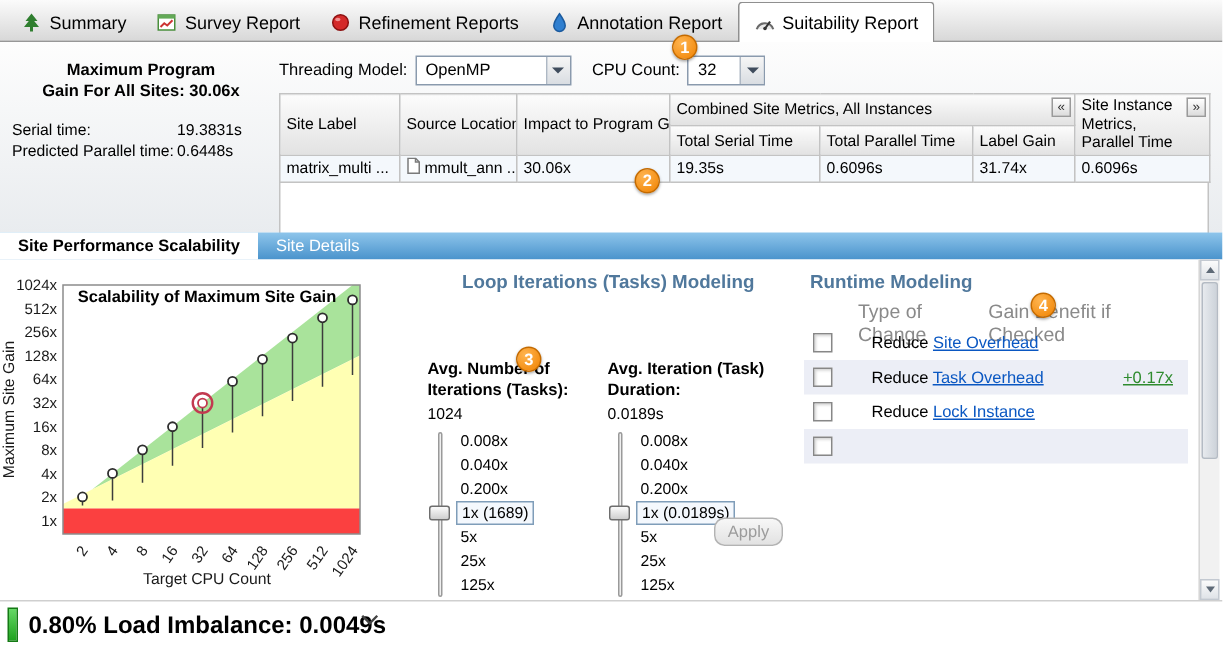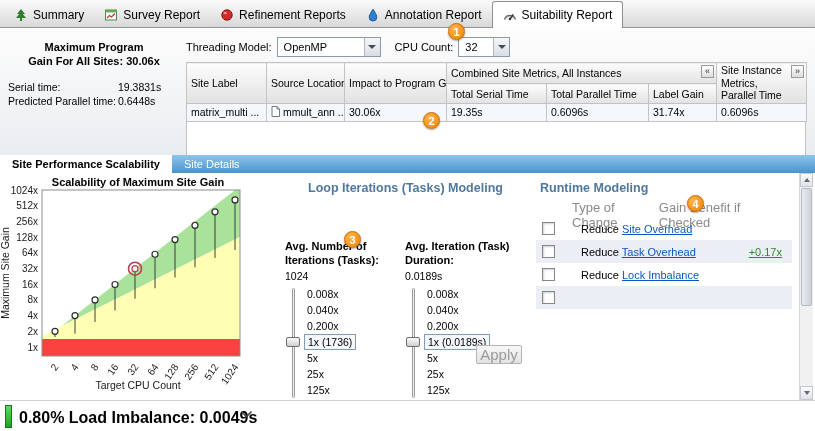--- a/index.html
+++ b/index.html
@@ -50,41 +50,41 @@
   
   .strip { position:absolute; left:0; top:155px; width:815px; height:18px;
            background:linear-gradient(#8ec5eb,#4a93cc); display:flex; }
   .stab { padding:2px 12px; font-size:11px; display:flex; align-items:center; white-space:nowrap; }
   .stab.active { background:#fff; color:#000; font-weight:bold; }
   .stab.inactive { color:#fff; }
 
   
   .content { position:absolute; left:0; top:173px; width:815px; height:227px; background:#fff; }
   .chart-panel { position:absolute; left:0; top:0; width:268px; height:227px; }
-  .chart-title { position:absolute; left:28px; top:3px; width:220px; text-align:center; font-weight:bold; font-size:11px; }
+  .chart-title { position:absolute; left:28px; top:19px; width:220px; text-align:center; font-weight:bold; font-size:11px; }
   #chart-svg { position:absolute; left:0; top:0; font-family:"Liberation Sans",sans-serif; }
 
   .panel-title { font-weight:bold; font-size:12.5px; color:var(--title-blue,#50789c); }
   .modeling-panel { position:absolute; left:272px; top:0; width:258px; height:227px; }
   .modeling-panel .panel-title { position:absolute; left:13px; top:8px;margin-left:23px; }
   .mcol { position:absolute; top:31px; width:118px; }
   .mlabel { font-weight:bold; font-size:11px; line-height:1.25;margin-top:36px; }
   .mvalue { margin-top:2px; font-size:10.5px; }
   .slider { display:flex; margin-top:4px; }
   .vtrack { position:relative; width:17px; height:114px; flex:none; }
   .groove { position:absolute; left:7px; top:2px; bottom:2px; width:3px; background:#efefef;
             border:1px solid #9a9a9a; border-radius:2px; }
   .thumb { position:absolute; left:1px; top:51px; width:14px; height:10px;
            background:linear-gradient(#fbfbfb,#cfcfcf); border:1px solid #6e6e6e; border-radius:2px; }
   .ticks { display:flex; flex-direction:column; margin-left:2px; }
   .tick { height:16px; line-height:16px; font-size:10.5px; white-space:nowrap; padding:0 3px; }
   .tick.selected { border:1px solid #7f9db9; background:#f4f8fd; line-height:14px; }
   .apply { position:absolute; left:204px; top:172px; width:46px; height:19px;
-           background:linear-gradient(#f7f7f7,#e2e2e2); border:1px solid #b3b3b3; border-radius:2px;
-           color:#9b9b9b; font-size:15px; font-family:"Liberation Sans",sans-serif; }
+           background:linear-gradient(#f7f7f7,#e2e2e2); border:1px solid #b3b3b3; border-radius:7px;
+           color:#9b9b9b; font-size:11px; font-family:"Liberation Sans",sans-serif; }
 
   .runtime-panel { position:absolute; left:532px; top:0; width:265px; height:227px; }
   .runtime-panel .panel-title { position:absolute; left:8px; top:8px; }
   .rhead { position:absolute; left:4px; top:27px; width:256px; display:flex; color:#8a8a8a; font-size:13px; }
   .rhead .h1 { margin-left:36px; }
   .rhead .h2 { margin-left:auto; margin-right:4px; }
   .rrows { position:absolute; left:4px; top:44px; width:256px; }
   .rrow { display:flex; align-items:center; height:23px; padding:0 6px;gap:19px; }
   .rrow.alt { background:#eceef6; }
   .cb { width:13px; height:13px; background:#fff; border:1px solid #878787;
@@ -327,21 +327,21 @@
         <div class="mvalue">1024</div>
         <div class="slider">
           <div class="vtrack">
             <div class="groove"></div>
             <div class="thumb"></div>
           </div>
           <div class="ticks">
             <div class="tick">0.008x</div>
             <div class="tick">0.040x</div>
             <div class="tick">0.200x</div>
-            <div class="tick selected">1x (1736)</div>
+            <div class="tick selected">1x (1689)</div>
             <div class="tick">5x</div>
             <div class="tick">25x</div>
             <div class="tick">125x</div>
           </div>
         </div>
       </div>
 
       <div class="mcol" style="left:133px">
         <div class="mlabel">Avg. Iteration (Task) Duration:</div>
         <div class="mvalue">0.0189s</div>
@@ -377,21 +377,21 @@
           <span><span>Reduce </span><a class="rlink">Site Overhead</a></span>
           <span class="benefit"></span>
         </div>
         <div class="rrow alt">
           <span class="cb"></span>
           <span><span>Reduce </span><a class="rlink">Task Overhead</a></span>
           <span class="benefit">+0.17x</span>
         </div>
         <div class="rrow">
           <span class="cb"></span>
-          <span><span>Reduce </span><a class="rlink">Lock Imbalance</a></span>
+          <span><span>Reduce </span><a class="rlink">Lock Instance</a></span>
           <span class="benefit"></span>
         </div>
         <div class="rrow alt">
           <span class="cb"></span>
           <span class="benefit"></span>
         </div>
       </div>
     </div>
 
     <div class="vscroll">

